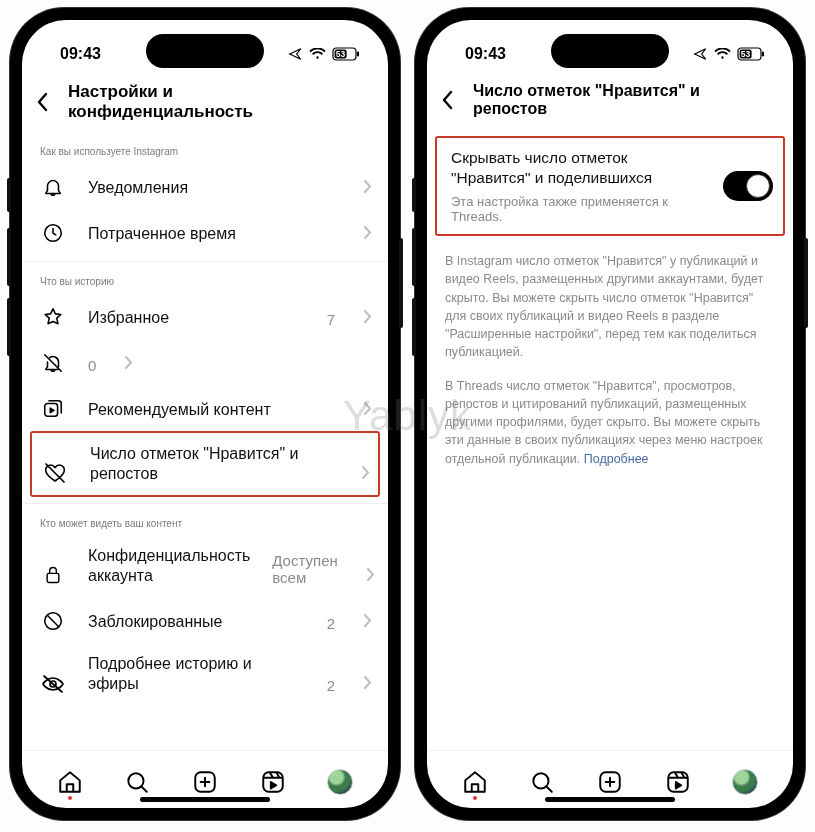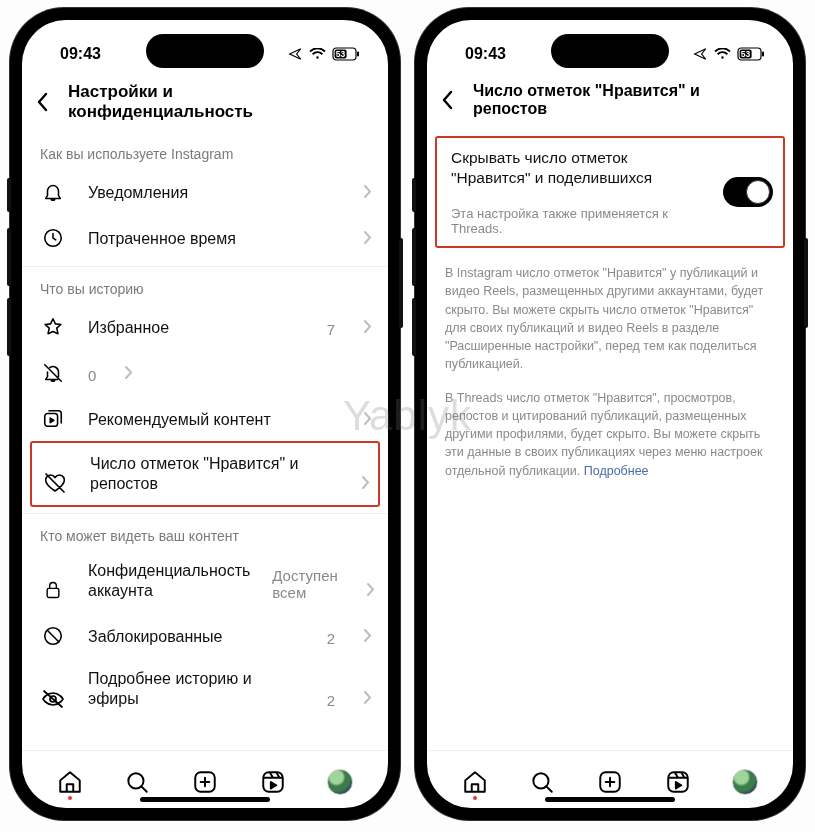--- a/index.html
+++ b/index.html
@@ -59,21 +59,21 @@
     padding:8px 14px 14px 14px;
     position:relative; min-height:44px;
   }
   .navbar .back{width:28px;display:flex;align-items:center;}
   .navbar .title{
     flex:1;font-weight:700;font-size:17px;color:#000;
     padding:0 4px;
   }
   .content{flex:1 1 auto; overflow:hidden; padding:0 0 0 0;}
   .section-header{
-    font-size:14px;color:#7b7b7b;font-weight:400;
+    font-size:10px;color:#7b7b7b;font-weight:400;
     padding:10px 18px 6px 18px;
   }
   .row{
     display:flex;align-items:flex-end;
     padding:11px 16px 11px 18px;
     min-height:46px;
     gap:22px;
   }
   .row .ic{width:26px;display:flex;justify-content:center;align-items:center;flex:0 0 auto}
   .row .label{flex:1;font-size:16px;color:#111;line-height:1.25;}
@@ -100,21 +100,21 @@
     width:130px;height:5px;background:#000;border-radius:3px;}
   
   .setting-block{
     border:2px solid #c73a27;border-radius:3px;
     margin:4px 8px 10px 8px;
     padding:10px 10px 10px 14px;
     display:flex;align-items:center;gap:12px;
   }
   .setting-text{flex:1;}
   .setting-title{font-size:15.5px;color:#111;line-height:1.3;}
-  .setting-sub{font-size:13px;color:#8a8a8a;margin-top:18px;}
+  .setting-sub{font-size:13px;color:#8a8a8a;margin-top:6px;}
   .toggle{
     width:50px;height:30px;border-radius:16px;background:#000;
     position:relative;flex:0 0 auto;
   }
   .toggle .knob{
     position:absolute;right:3px;top:3px;width:24px;height:24px;border-radius:50%;
     background:#fff;border:1px solid #333;
   }
   .helptext{
     font-size:12.5px;line-height:1.45;color:#8a8a8a;

